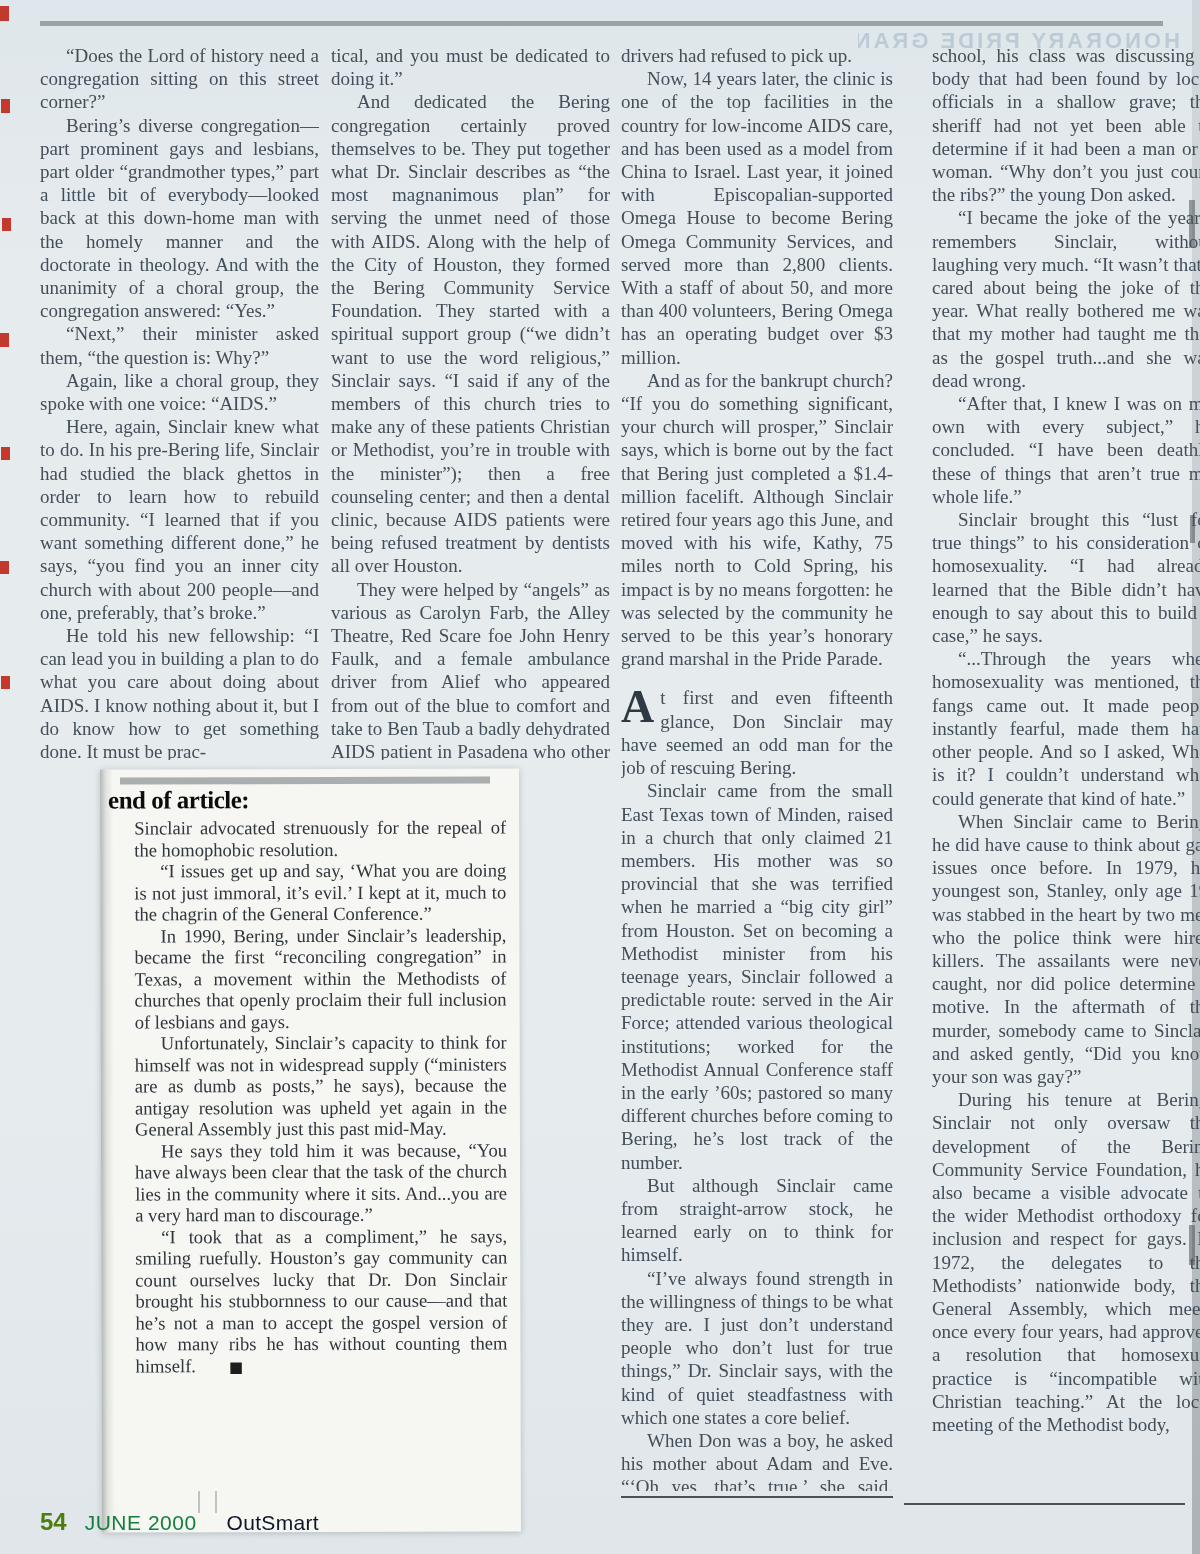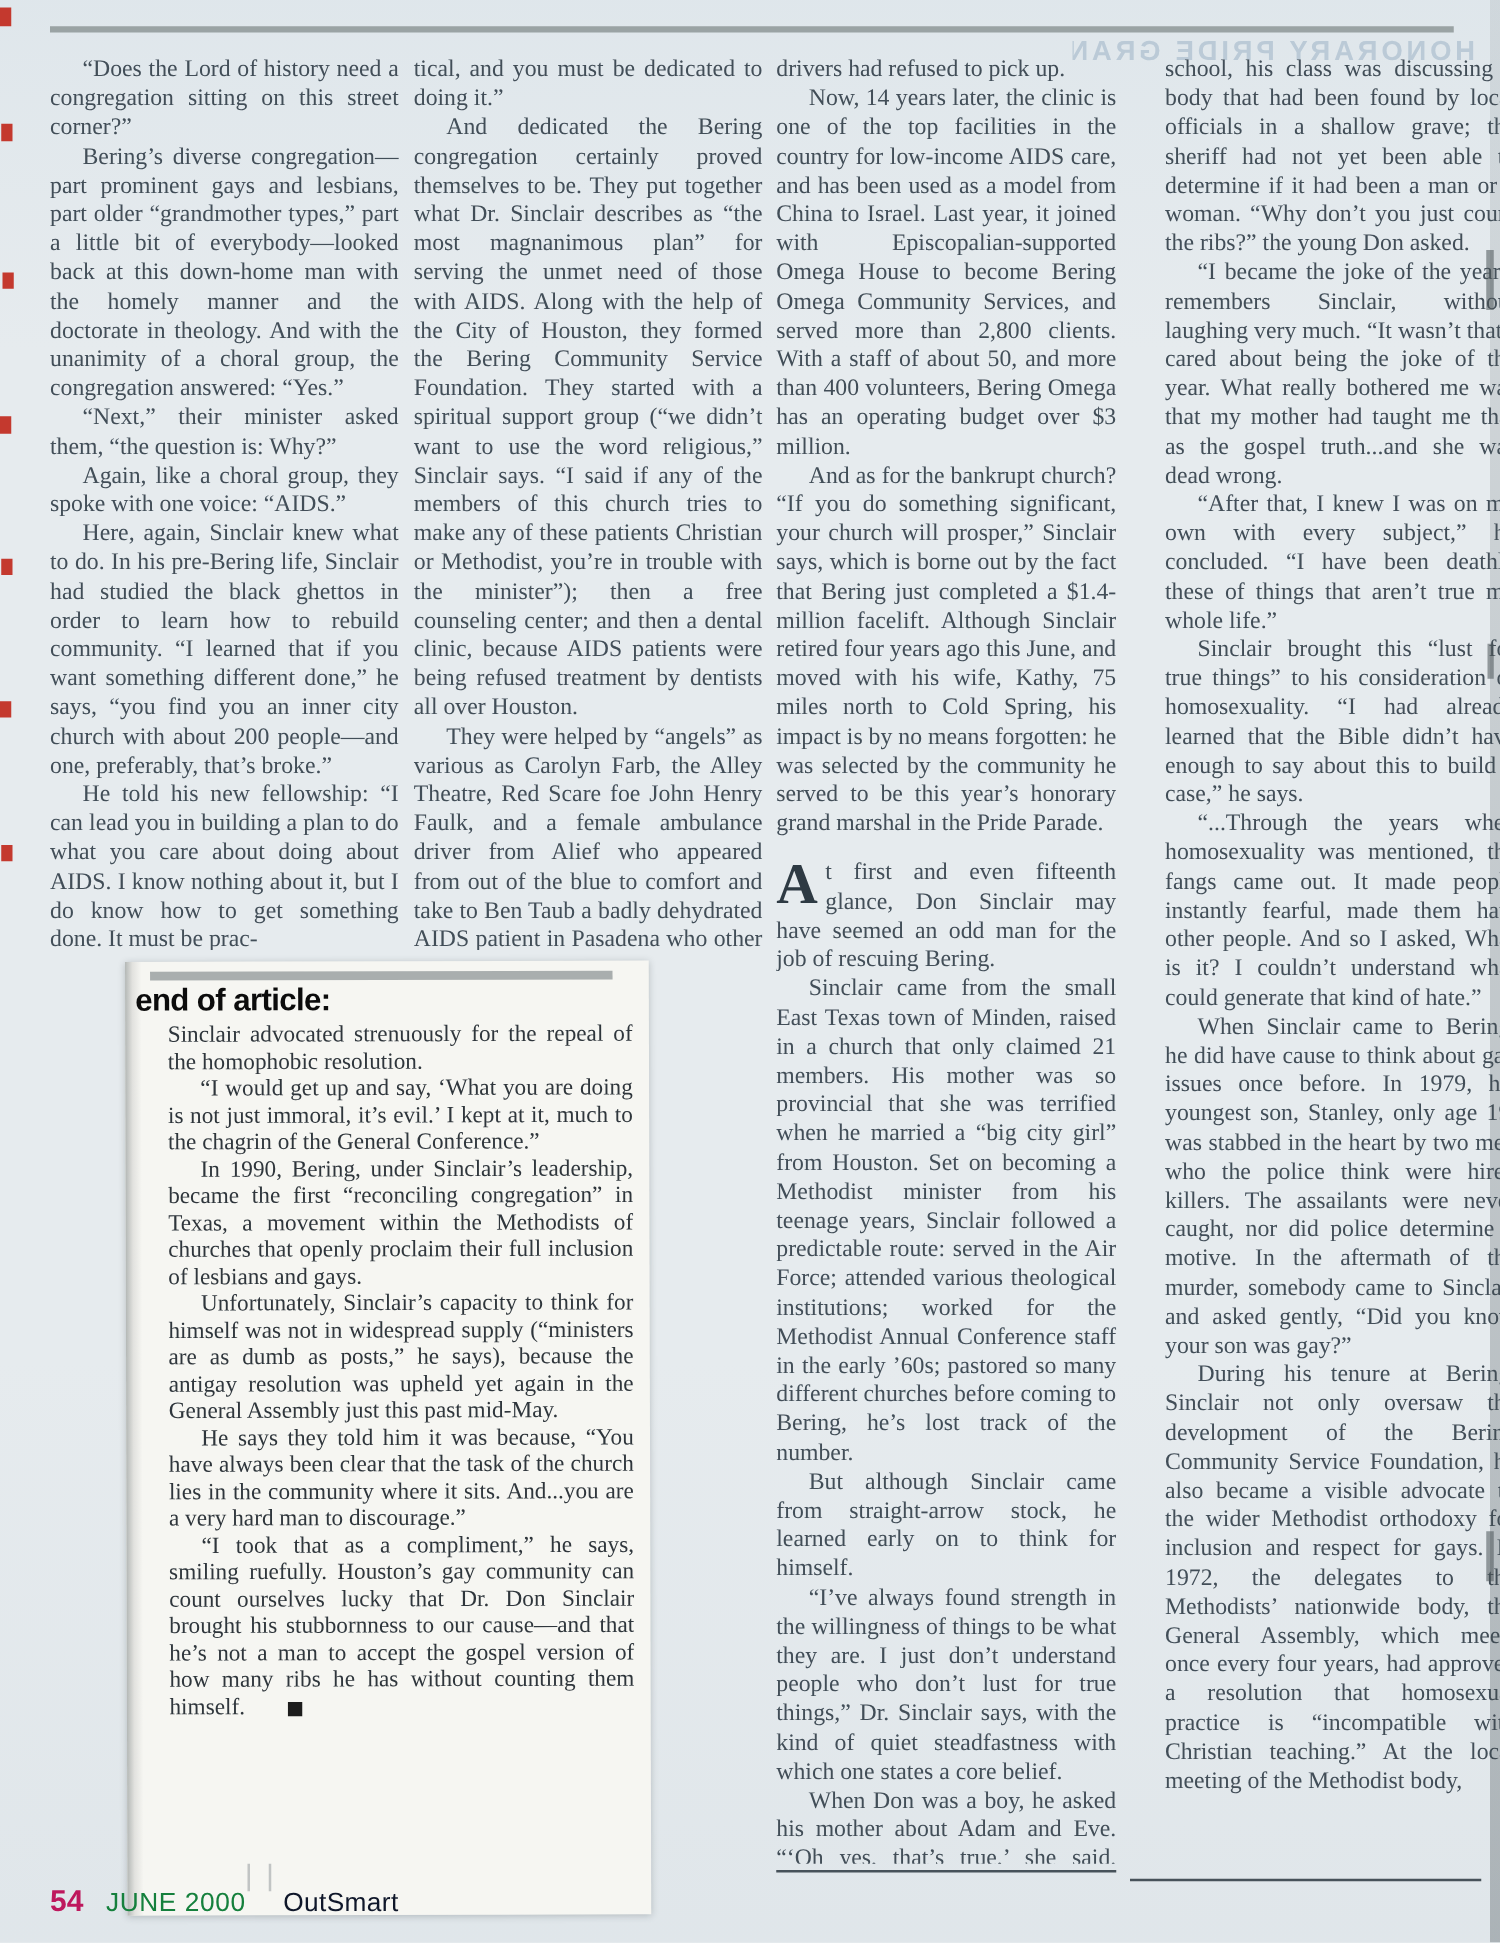--- a/index.html
+++ b/index.html
@@ -31,28 +31,28 @@
   .rule3{left:621px;top:1496px;width:272px;}
   .rule4{left:904px;top:1503px;width:281px;}
   
   .inset{position:absolute;left:101px;top:769px;width:419px;height:763px;
     background:#f6f6f2;transform:rotate(-.15deg);
     box-shadow:0 1px 6px rgba(40,50,55,.25);}
   .inset-leftedge{position:absolute;left:0;top:0;bottom:0;width:13px;
     background:linear-gradient(90deg,#b4b8b6 0%, #dddddad0 45%, rgba(246,246,242,0) 100%);}
   .inset-topedge{position:absolute;left:20px;top:8px;width:370px;height:7px;background:#a9aeae;}
   .inset-label{position:absolute;left:8px;top:17px;
-    font-family:Liberation Sans, sans-serif;font-weight:bold;font-size:25px;letter-spacing:-0.5px;color:#0c0c0c;}
+    font-family:Liberation Serif, serif;font-weight:bold;font-size:25px;letter-spacing:-0.5px;color:#0c0c0c;}
   .inset-body{position:absolute;left:34px;top:48px;width:372px;height:700px;overflow:hidden;
     color:#2f363c;font-size:18.6px;line-height:21.5px;text-align:justify;}
   .inset-body p{margin:0;}
   .endmark{display:inline-block;margin-left:7px;font-size:15px;color:#1d1d1d;font-family:"DejaVu Sans",sans-serif;}
   
   .footer{position:absolute;left:40px;top:1508px;font-family:"Liberation Sans",sans-serif;white-space:nowrap;}
-  .pagenum{font-weight:bold;font-size:24px;color:#be185d;margin-right:18px;}
+  .pagenum{font-weight:bold;font-size:24px;color:#4d7c0f;margin-right:18px;}
   .issue{font-size:21px;color:#15803d;margin-right:30px;letter-spacing:.5px;}
   .mag{font-size:21px;color:#0f172a;letter-spacing:.3px;}
   
   .redmark{position:absolute;left:0;width:9px;background:#c4392e;}
   .rm1{top:6px;height:15px;}
   .rm2{top:99px;height:14px;left:1px;}
   .rm3{top:218px;height:13px;left:2px;}
   .rm4{top:333px;height:14px;}
   .rm5{top:447px;height:13px;left:1px;}
   .rm6{top:561px;height:13px;}
@@ -110,21 +110,21 @@
 
   <div class="col-rule rule3"></div>
   <div class="col-rule rule4"></div>
 
   <div class="inset">
     <div class="inset-leftedge"></div>
     <div class="inset-topedge"></div>
     <div class="inset-label">end of article:</div>
     <div class="inset-body">
         <p class="">Sinclair advocated strenuously for the repeal of the homophobic resolution.</p>
-        <p class="ind">“I would get up and say, ‘What you are doing is not just immoral, it’s evil.’ I kept at it, much to the chagrin of the General Conference.”</p>
+        <p class="ind">“I issues get up and say, ‘What you are doing is not just immoral, it’s evil.’ I kept at it, much to the chagrin of the General Conference.”</p>
         <p class="ind">In 1990, Bering, under Sinclair’s leadership, became the first “reconciling congregation” in Texas, a movement within the Methodists of churches that openly proclaim their full inclusion of lesbians and gays.</p>
         <p class="ind">Unfortunately, Sinclair’s capacity to think for himself was not in widespread supply (“ministers are as dumb as posts,” he says), because the antigay resolution was upheld yet again in the General Assembly just this past mid-May.</p>
         <p class="ind">He says they told him it was because, “You have always been clear that the task of the church lies in the community where it sits. And...you are a very hard man to discourage.”</p>
         <p class="ind">“I took that as a compliment,” he says, smiling ruefully. Houston’s gay community can count ourselves lucky that Dr. Don Sinclair brought his stubbornness to our cause—and that he’s not a man to accept the gospel version of how many ribs he has without counting them himself.<span class="endmark">■</span></p>
       </div>
   </div>
 
   <div class="footer">
     <span class="pagenum">54</span><span class="issue">JUNE 2000</span><span class="mag">OutSmart</span>
   </div>

